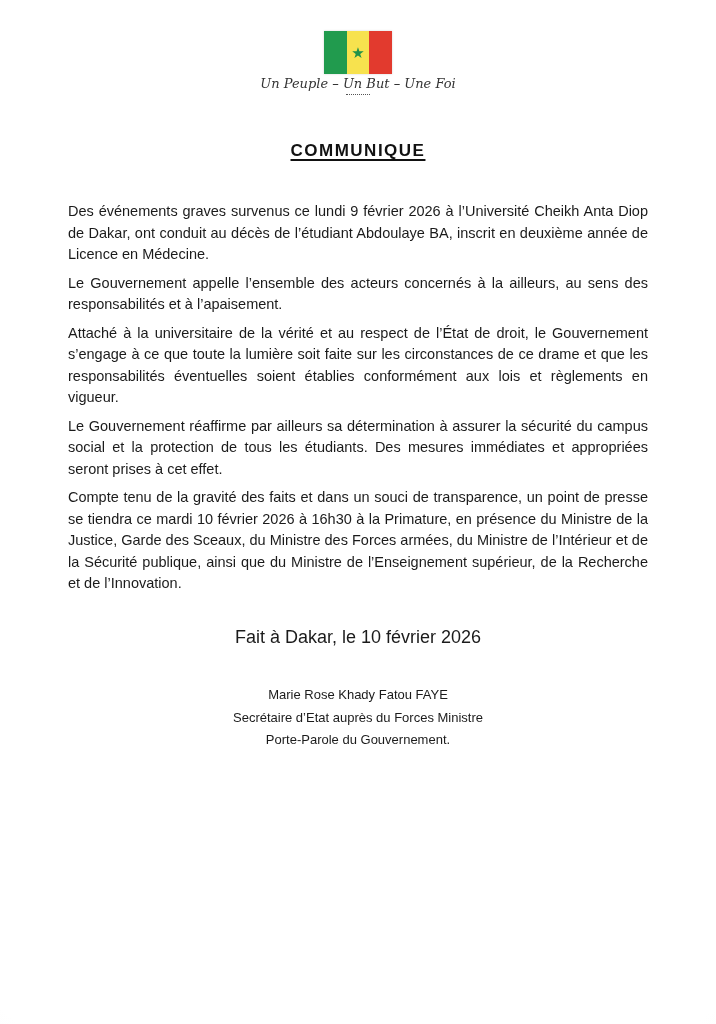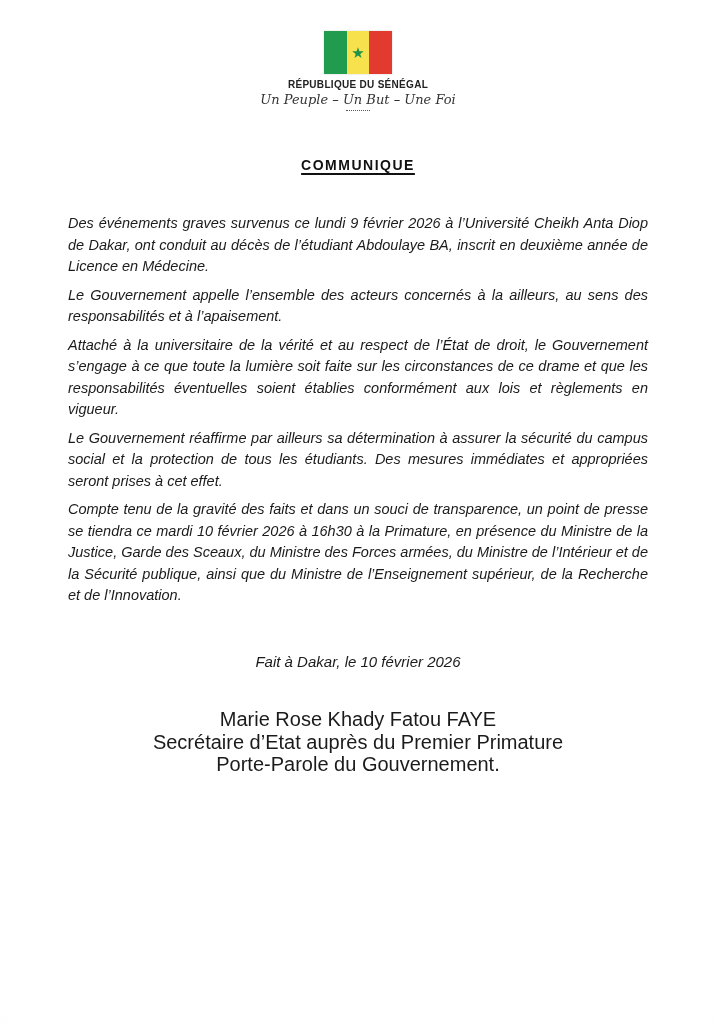--- a/index.html
+++ b/index.html
@@ -46,83 +46,81 @@
   }
   .motto-rule {
     width: 24px; height: 0;
     margin: 3px auto 0;
     border-top: 1px dotted #555555;
   }
   
   .doc-title {
     margin: 46px 0 0;
     text-align: center;
-    font-size: 14px;
+    font-size: 17px;
     font-weight: bold;
     letter-spacing: 1.5px;
     color: #111111;
     text-decoration: underline;
     text-decoration-thickness: 1.5px;
     text-underline-offset: 3px;
   }
   
-  .doc-body { margin: 40px 68px 0; font-style: italic; }
+  .doc-body { margin: 40px 68px 0; }
   .doc-body p {
     margin: 0 0 7px;
     font-size: 14.5px;
     line-height: 21.5px;
     text-align: justify;
     color: #1b1b1b;
   }
   
   .dateline {
-    margin: 44px 0 0;
+    margin: 32px 0 0;
     text-align: center;
-    font-size: 15px;
+    font-size: 18px;
     line-height: 21.5px;
     color: #1b1b1b;
-    font-style: italic;
   }
   .signature {
     margin-top: 36px;
     text-align: center;
-    font-size: 20px;
+    font-size: 13px;
     line-height: 22.5px;
     color: #1b1b1b;
   }
 </style>
 </head>
 <body>
 
 <div class="page">
 
   <header class="letterhead">
     <div class="flag">
       <div class="stripe" style="background: rgb(33, 155, 78);"></div>
       <div class="stripe" style="background: rgb(247, 226, 78);">
         <span class="star" style="color: rgb(31, 146, 73);">★</span>
       </div>
       <div class="stripe" style="background: rgb(226, 58, 46);"></div>
     </div>
-    <div class="country">RÉPUBLIQUE DU SÉNÉGAL</div>
     <div class="motto">Un Peuple – Un But – Une Foi</div>
     <div class="motto-rule"></div>
   </header>
 
   <h1 class="doc-title">COMMUNIQUE</h1>
 
   <main class="doc-body">
     <p>Des événements graves survenus ce lundi 9 février 2026 à l’Université Cheikh Anta Diop de Dakar, ont conduit au décès de l’étudiant Abdoulaye BA, inscrit en deuxième année de Licence en Médecine.</p>
     <p>Le Gouvernement appelle l’ensemble des acteurs concernés à la ailleurs, au sens des responsabilités et à l’apaisement.</p>
     <p>Attaché à la universitaire de la vérité et au respect de l’État de droit, le Gouvernement s’engage à ce que toute la lumière soit faite sur les circonstances de ce drame et que les responsabilités éventuelles soient établies conformément aux lois et règlements en vigueur.</p>
     <p>Le Gouvernement réaffirme par ailleurs sa détermination à assurer la sécurité du campus social et la protection de tous les étudiants. Des mesures immédiates et appropriées seront prises à cet effet.</p>
     <p>Compte tenu de la gravité des faits et dans un souci de transparence, un point de presse se tiendra ce mardi 10 février 2026 à 16h30 à la Primature, en présence du Ministre de la Justice, Garde des Sceaux, du Ministre des Forces armées, du Ministre de l’Intérieur et de la Sécurité publique, ainsi que du Ministre de l’Enseignement supérieur, de la Recherche et de l’Innovation.</p>
   </main>
 
   <p class="dateline">Fait à Dakar, le 10 février 2026</p>
 
   <div class="signature">
     <div>Marie Rose Khady Fatou FAYE</div>
-    <div>Secrétaire d’Etat auprès du Premier Primature</div>
+    <div>Secrétaire d’Etat auprès du Forces Ministre</div>
     <div>Porte-Parole du Gouvernement.</div>
   </div>
 
 </div>
 
 </body></html>

